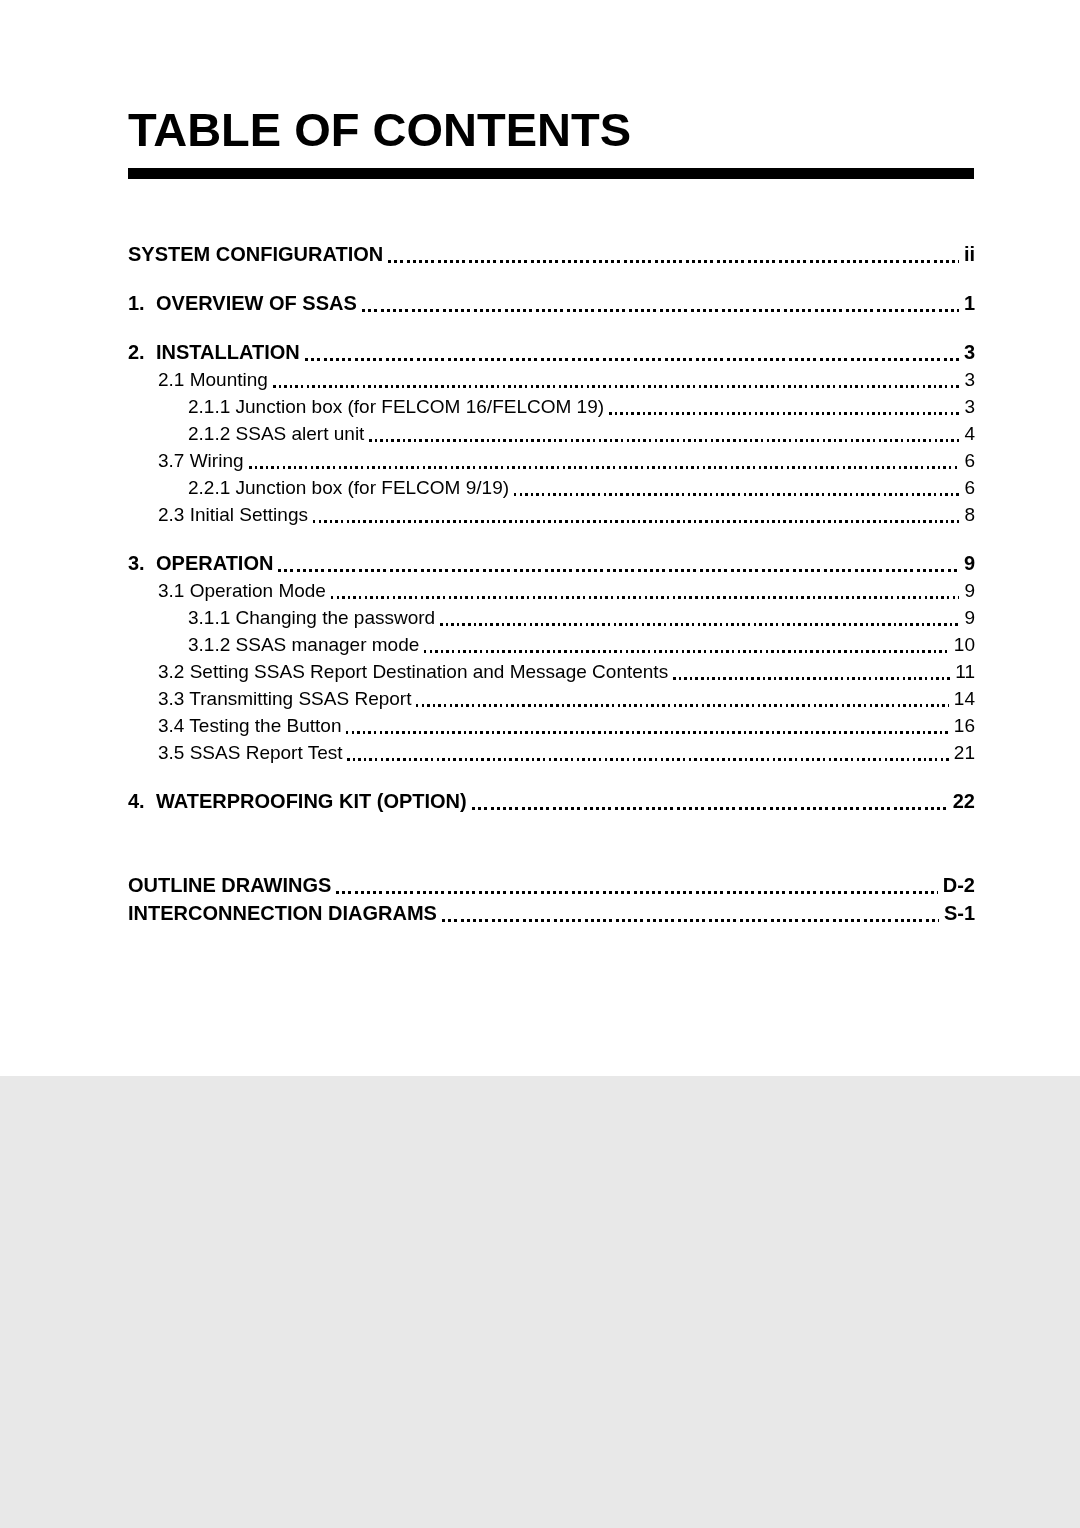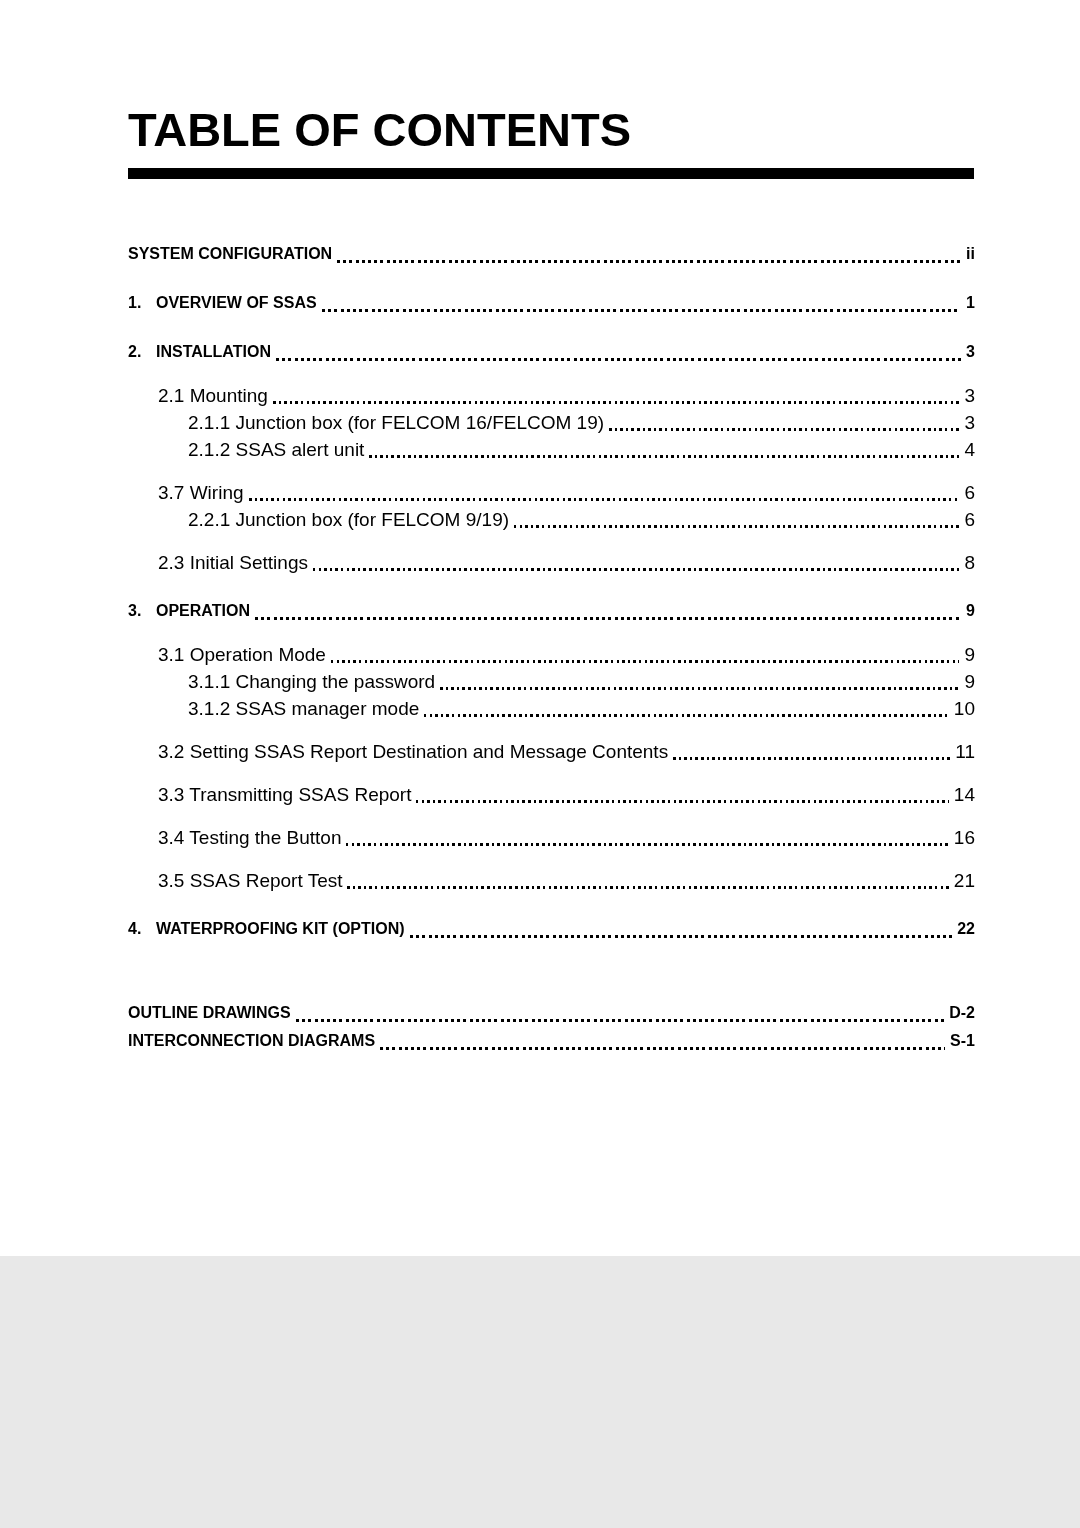--- a/index.html
+++ b/index.html
@@ -1,40 +1,40 @@
 <!DOCTYPE html>
 <html><head>
 <meta charset="utf-8">
 <style>
   html,body { margin:0; padding:0; background:#e8e8e8; }
   .page {
-    position:relative; width:1080px; height:1256px; margin:0 auto;
+    position:relative; width:1080px; height:1076px; margin:0 auto;
     background:#ffffff; overflow:hidden; color:#000;
     font-family:"Liberation Sans", sans-serif;
   }
   
   .title {
     position:absolute; left:128px; top:106px; margin:0;
     font-size:47px; line-height:1; font-weight:bold; letter-spacing:0;
     white-space:nowrap;
   }
   .rule {
     position:absolute; left:128px; top:168px; width:846px; height:11px;
     background:#000;
   }
   
   .toc { position:absolute; left:128px; top:240px; width:847px; }
   .toc-row {
     display:flex; align-items:baseline;
     font-size:19px; line-height:27px; font-weight:normal;
   }
-  .toc-row.bold { font-size:16px; line-height:28px; font-weight:bold;align-items:center; }
+  .toc-row.bold { font-size:20px; line-height:28px; font-weight:bold;align-items:center; }
   .gap-section { margin-top:21px; }
   .gap-large   { margin-top:56px; }
-  .lvl1 { padding-left:30px;margin-top:16px; }
+  .lvl1 { padding-left:30px; }
   .lvl2 { padding-left:60px; }
   .num   { flex:none; width:28px; }
   .label { flex:none; white-space:nowrap; }
   .dots {
     flex:1 1 0; min-width:0; align-self:flex-end;
     height:2.6px; margin:0 5px 5px 5px;
     background:repeating-linear-gradient(90deg,#000 0 2.5px,transparent 2.5px 5.6px);
   }
   .bold .dots {
     height:3.2px; margin-bottom:5px;

